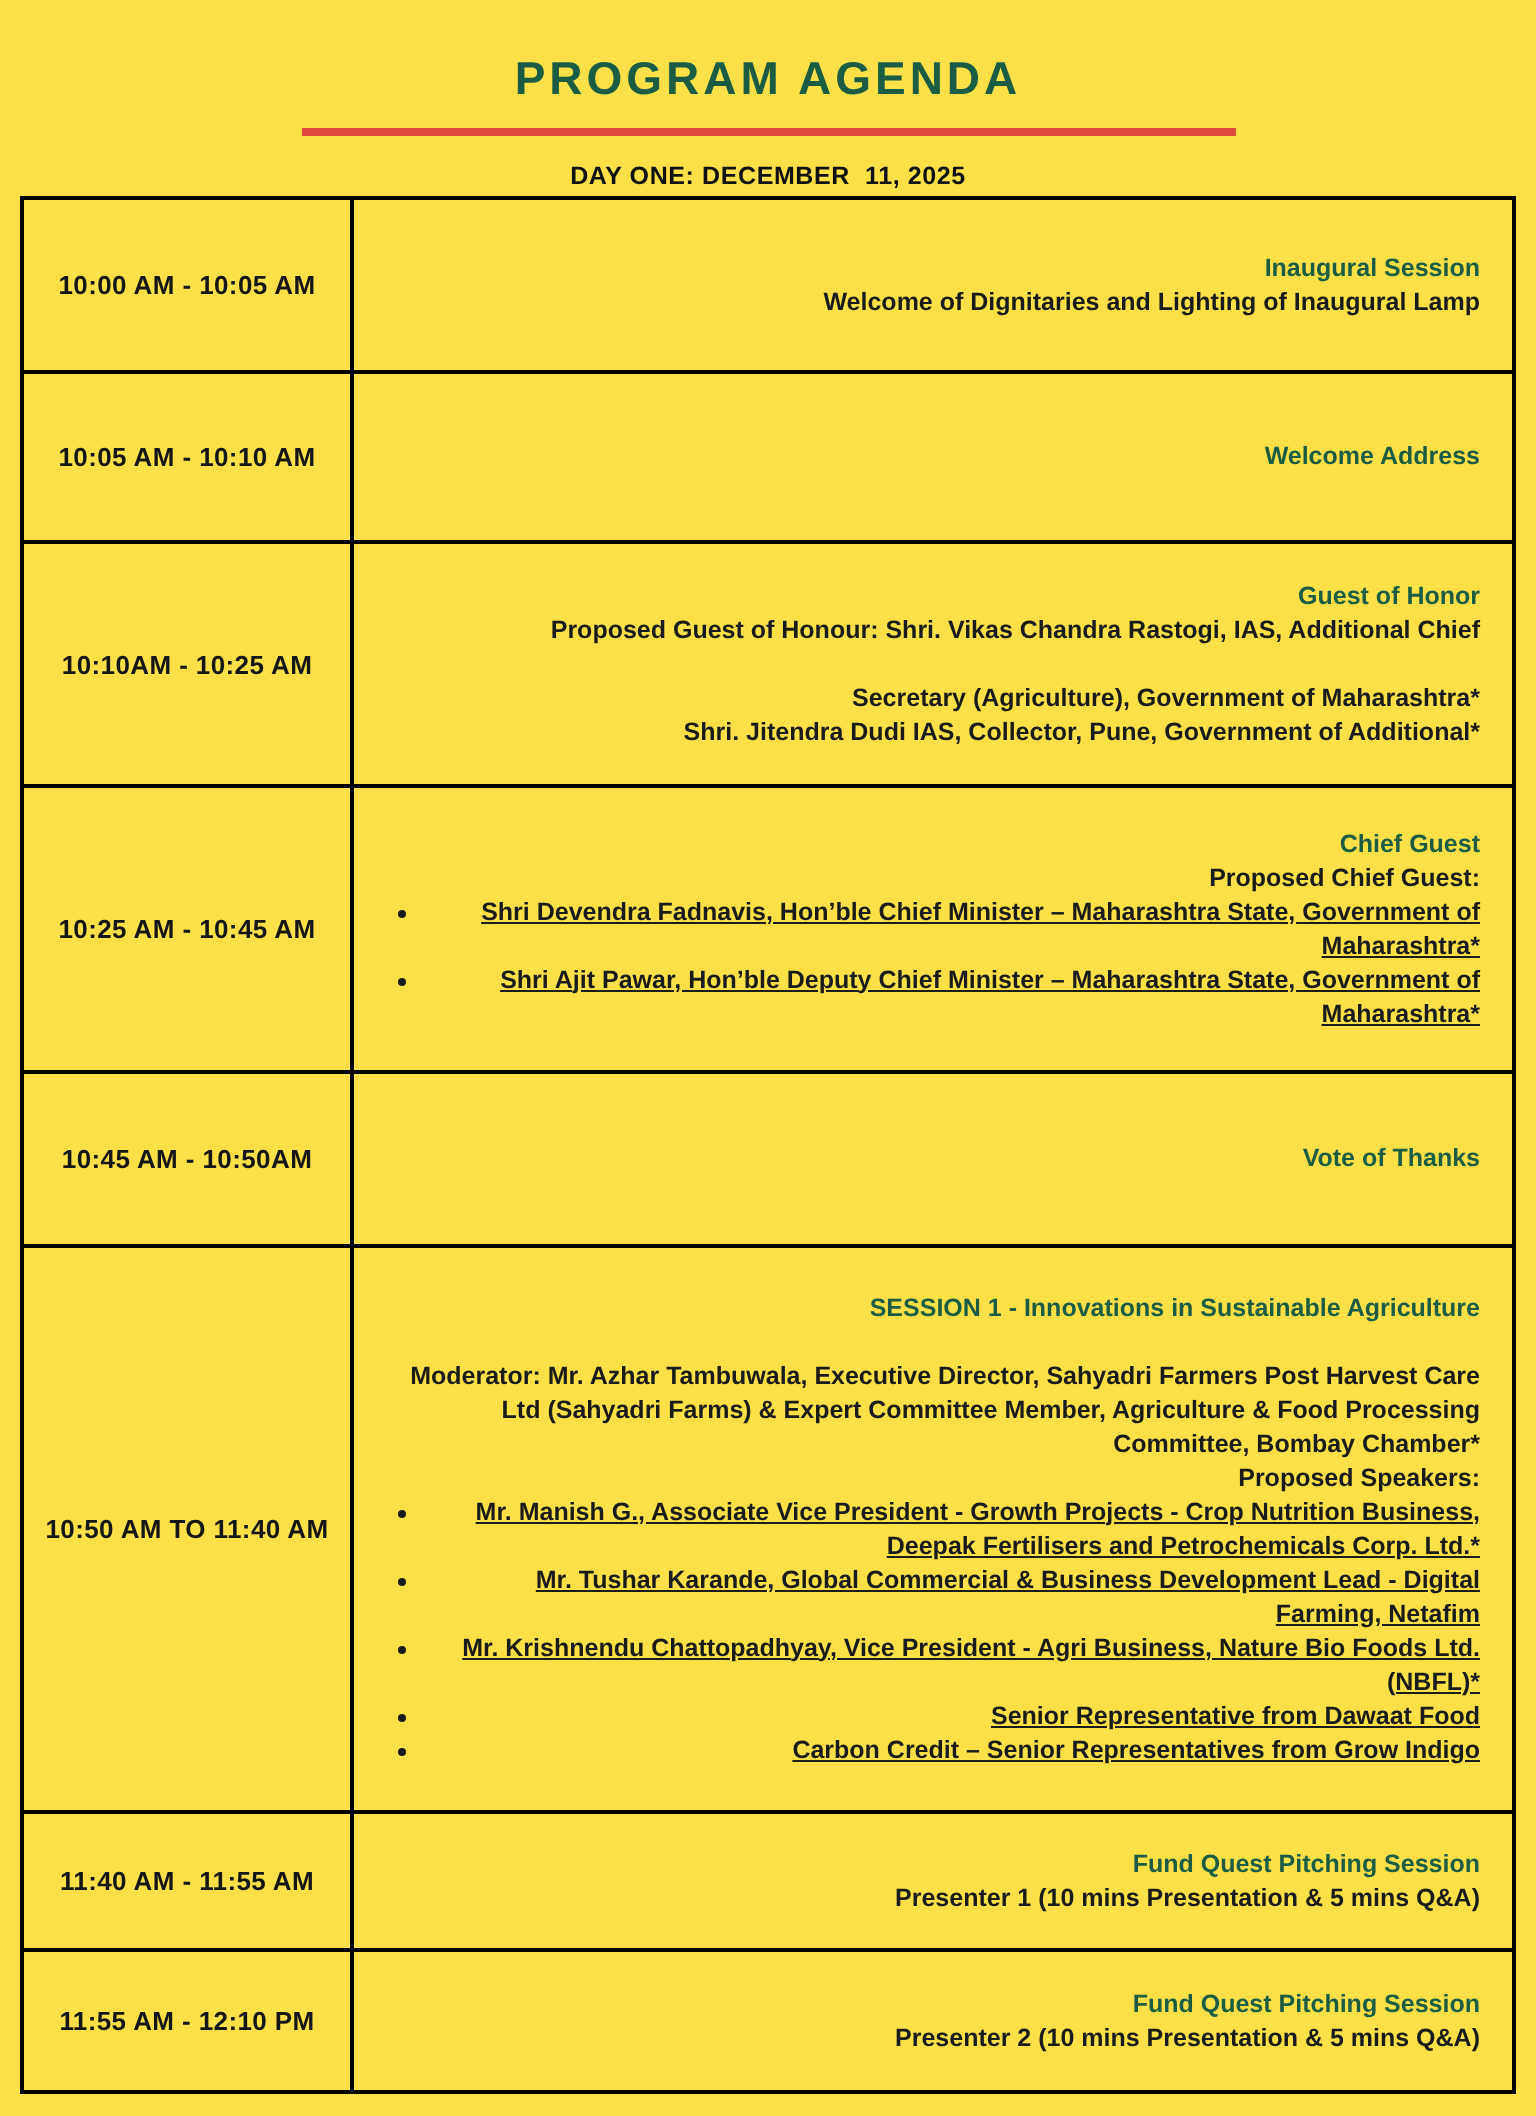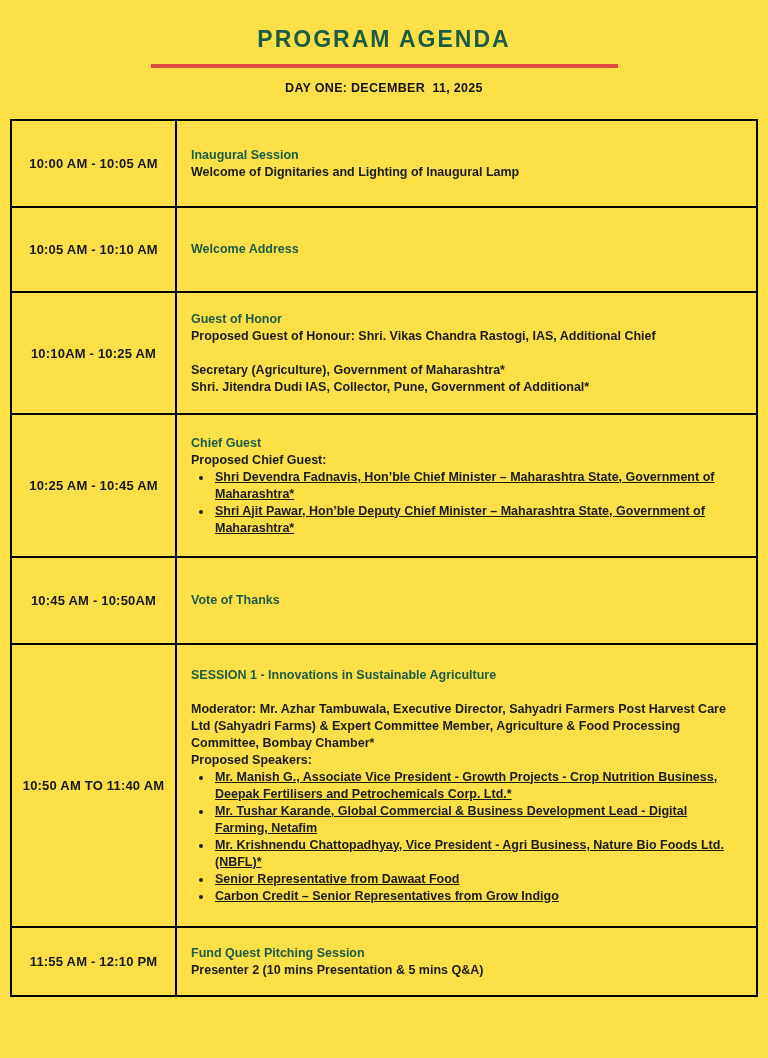--- a/index.html
+++ b/index.html
@@ -35,21 +35,21 @@
     margin: 11px auto 13px auto;
     border: none;
   }
   .day-header {
     text-align: center;
     font-size: 12.5px;
     font-weight: 700;
     color: #111111;
     letter-spacing: 0.3px;
     white-space: pre-wrap;
-    margin-bottom: 24px;
+    margin-bottom: 3px;
   }
   table.agenda {
     border-collapse: collapse;
     margin: 0 10px;
     width: 748px;
     table-layout: fixed;
   }
   table.agenda td {
     border: 2px solid #000000;
     vertical-align: middle;
@@ -63,20 +63,21 @@
     color: #161616;
     padding: 0 0;
     letter-spacing: 0.2px;
   }
   td.content-cell {
     padding: 10px 16px 10px 14px;
     font-size: 12.5px;
     font-weight: 700;
     line-height: 17px;
     color: #1b1b1b;
+    text-align: right;
   }
   .session-title {
     color: #1a5c44;
     font-weight: 700;
   }
   .line {
     min-height: 17px;
   }
   ul.bullets {
     margin: 0;
@@ -164,20 +165,27 @@
         <ul class="bullets">
           <li>Mr. Manish G., Associate Vice President - Growth Projects - Crop Nutrition Business, Deepak Fertilisers and Petrochemicals Corp. Ltd.*</li>
           <li>Mr. Tushar Karande, Global Commercial &amp; Business Development Lead - Digital Farming, Netafim</li>
           <li>Mr. Krishnendu Chattopadhyay, Vice President - Agri Business, Nature Bio Foods Ltd. (NBFL)*</li>
           <li>Senior Representative from Dawaat Food</li>
           <li>Carbon Credit – Senior Representatives from Grow Indigo</li>
         </ul>
       </td>
     </tr>
 
+    <tr>
+      <td class="time-cell">11:40 AM - 11:55 AM</td>
+      <td class="content-cell">
+        <div class="session-title">Fund Quest Pitching Session</div>
+        <div class="line">Presenter 1 (10 mins Presentation &amp; 5 mins Q&amp;A)</div>
+      </td>
+    </tr>
 
     <tr>
       <td class="time-cell">11:55 AM - 12:10 PM</td>
       <td class="content-cell">
         <div class="session-title">Fund Quest Pitching Session</div>
         <div class="line">Presenter 2 (10 mins Presentation &amp; 5 mins Q&amp;A)</div>
       </td>
     </tr>
   </tbody>
     </table>

